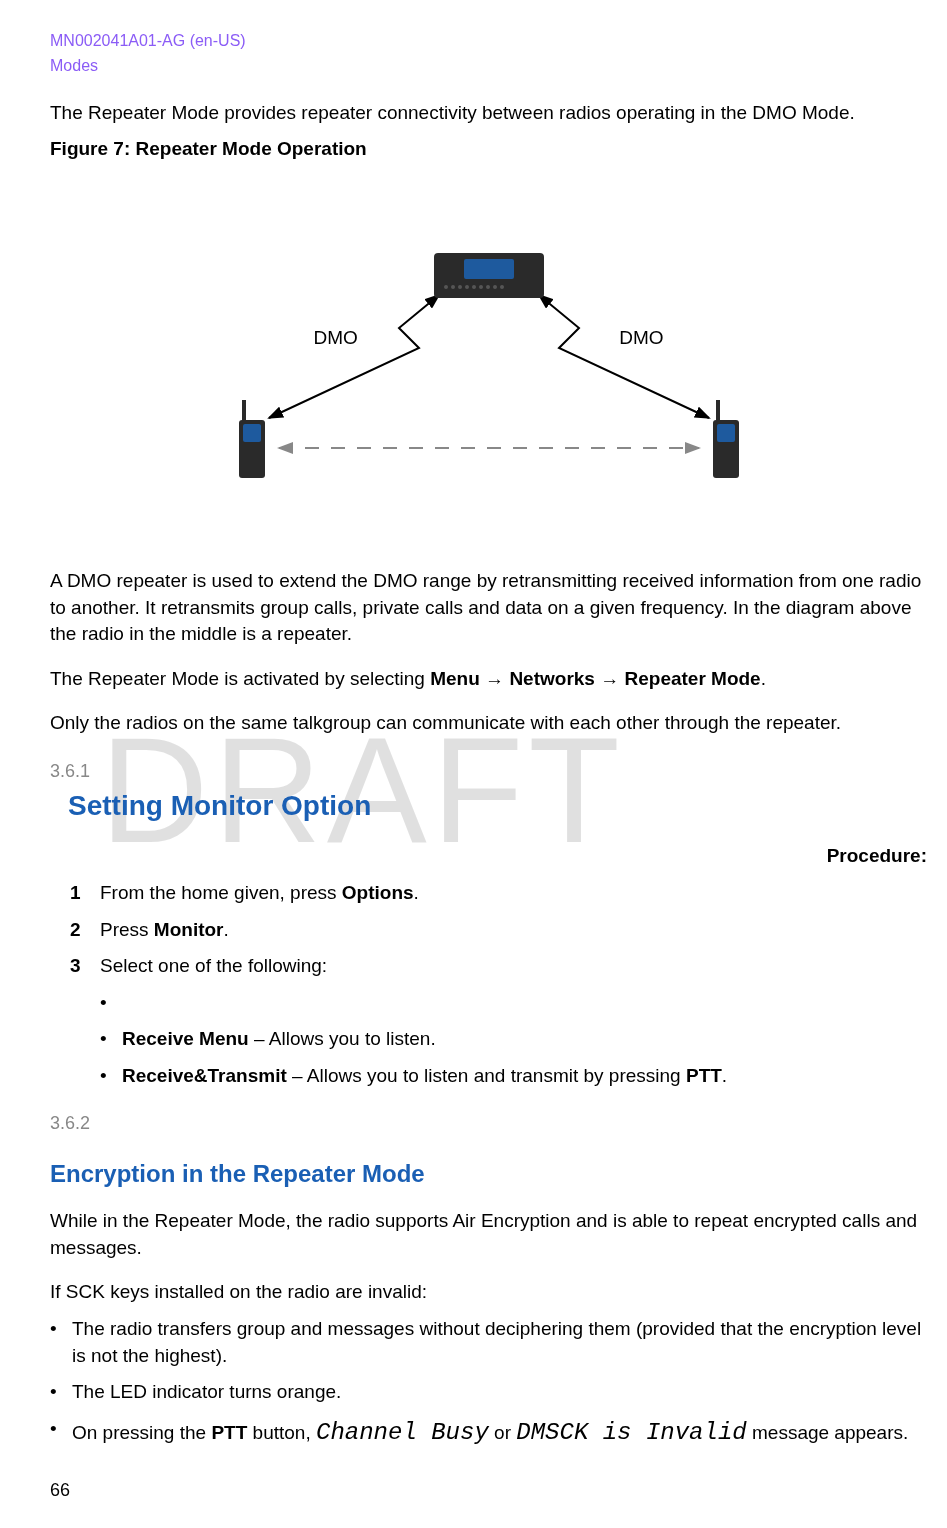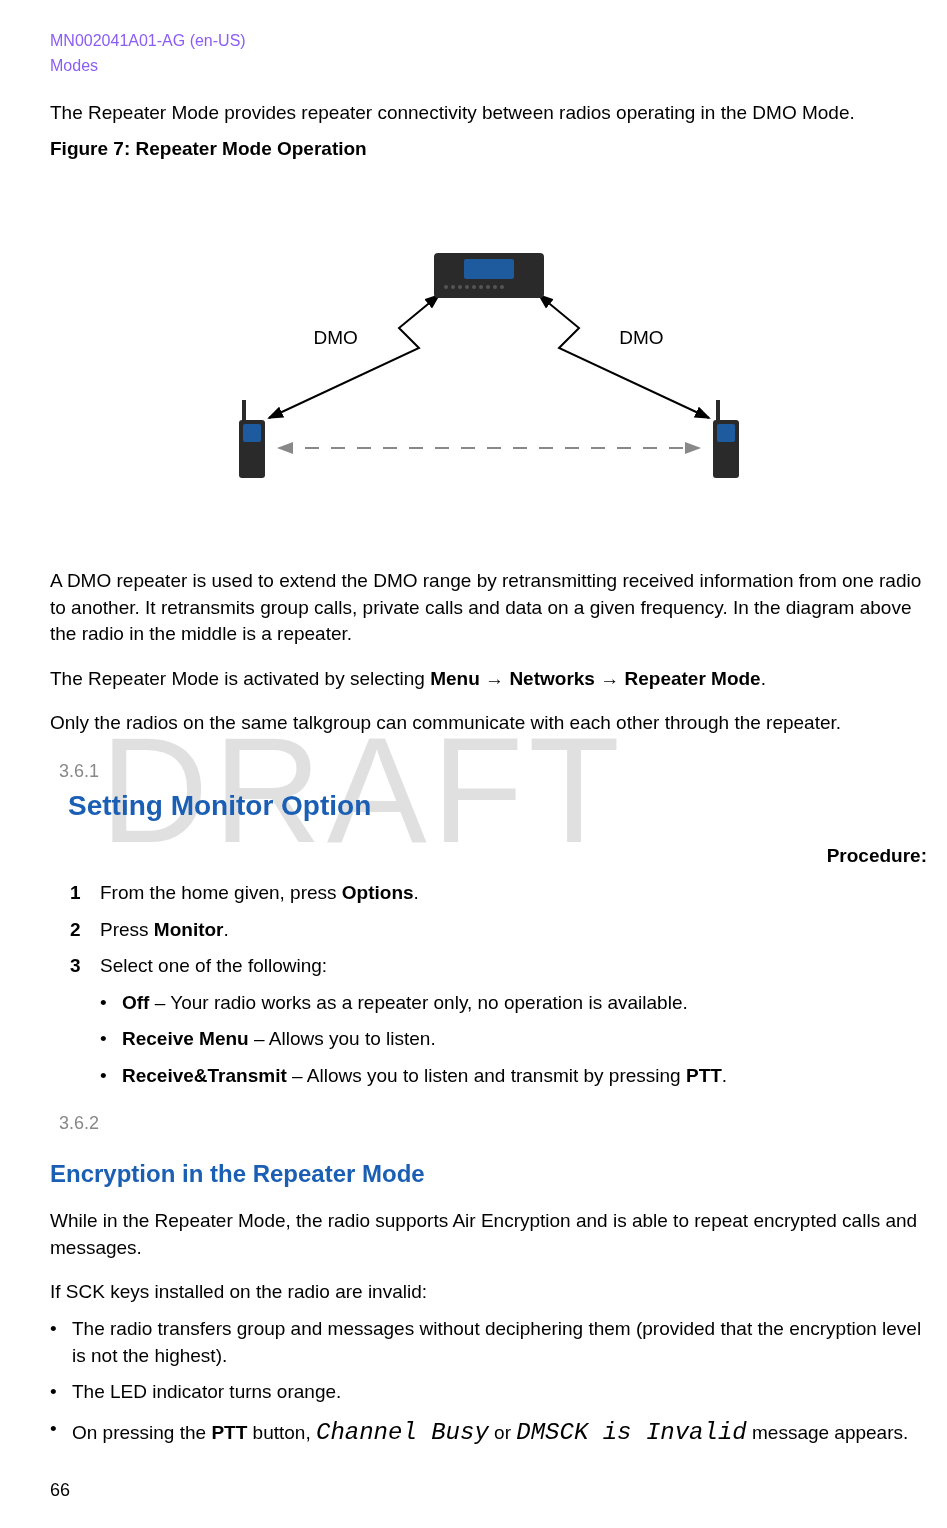--- a/index.html
+++ b/index.html
@@ -52,21 +52,20 @@
       position: relative;
       z-index: 1;
     }
     .para {
       margin-top: 18px;
     }
     .section-num {
       color: #888;
       font-size: 18px;
       margin-top: 22px;
-      margin-left: 9px;
     }
     .section-title {
       color: #1a5fb4;
       font-size: 28px;
       font-weight: bold;
       margin-top: 2px;
       margin-left: 18px;
     }
     .section-subtitle {
       color: #1a5fb4;
@@ -303,21 +302,20 @@
     </li>
     <li>
       <span class="num">3</span>
       <span>Select one of the following:</span>
     </li>
   </ol>
 
   <ul class="sub">
     <li>
       <span class="bullet">•</span>
-      <span><span class="bold">Off</span><span> – Your radio works as a repeater only, no operation is available.</span></span>
     </li>
     <li>
       <span class="bullet">•</span>
       <span><span class="bold">Receive Menu</span><span> – Allows you to listen.</span></span>
     </li>
     <li>
       <span class="bullet">•</span>
       <span><span class="bold">Receive&amp;Transmit</span><span> – Allows you to listen and transmit by pressing </span><span class="bold">PTT</span><span>.</span></span>
     </li>
   </ul>

